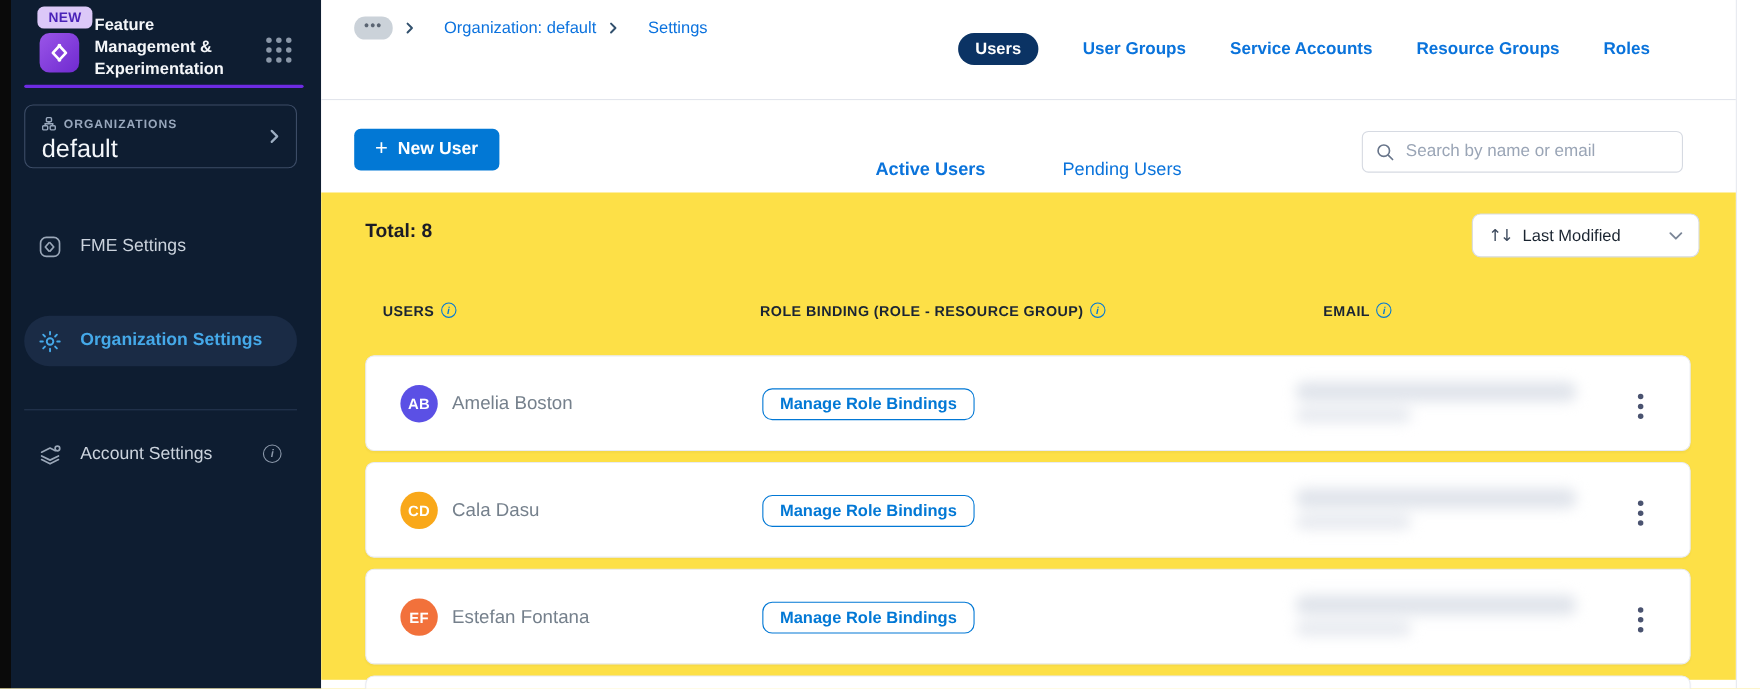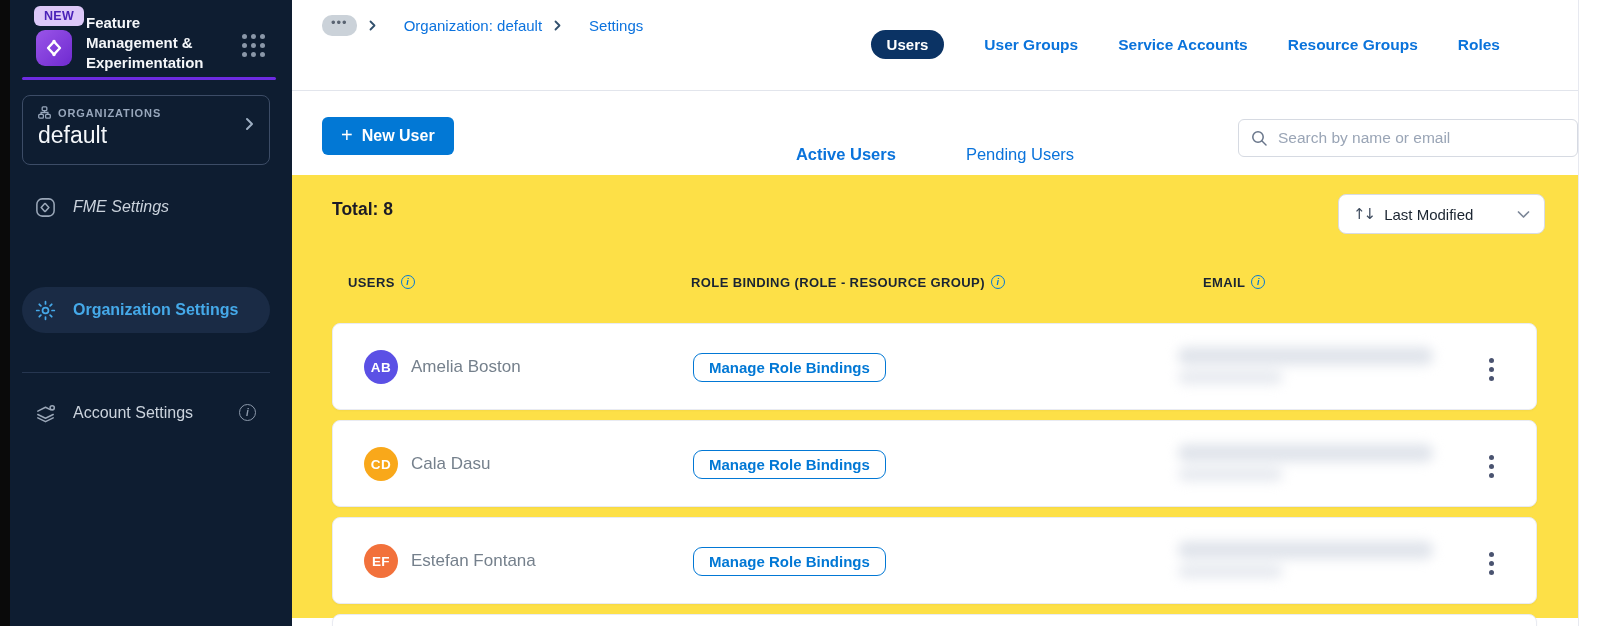--- a/index.html
+++ b/index.html
@@ -16,21 +16,21 @@
                font-size:12.5px; font-weight:bold; padding:3px 10px; border-radius:6px; letter-spacing:.3px; }
   .logo { position:absolute; left:26px; top:30px; width:36px; height:36px; border-radius:9px;
           background:linear-gradient(135deg,#9a55e8,#6f2ad0); display:flex; align-items:center; justify-content:center; }
   .app-title { position:absolute; left:76px; top:13px; width:128px; color:#f4f6f9;
                font-size:15px; line-height:20px; font-weight:bold; }
   .grid-icon { position:absolute; left:232px; top:34px; display:grid; grid-template-columns:repeat(3,5px);
                gap:4px; cursor:pointer; }
   .grid-icon i { width:5px; height:5px; border-radius:50%; background:#8a97a8; }
   .purple-rule { position:absolute; left:12px; top:77px; width:254px; height:3px; background:#6d2be2; border-radius:2px; }
 
-  .org-box { position:absolute; left:12px; top:95px; width:248px; height:70px;
+  .org-box { position:absolute; left:12px; top:95px; width:248px; height:58px;
              border:1px solid #3c4c66; border-radius:8px; cursor:pointer;text-align:right; }
   .org-label-row { position:absolute; left:15px; top:10px; display:flex; align-items:center; gap:7px;
                    color:#98a7bc; font-size:11px; font-weight:bold; letter-spacing:.9px; }
   .org-value { position:absolute; left:15px; top:26px; color:#f4f7fa; font-size:23px; }
   .org-chevron { position:absolute; right:13px; top:20px; }
 
   .side-item { position:absolute; left:12px; width:248px; height:46px; display:flex; align-items:center;
                gap:16px; padding-left:12px; color:#cbd3dd; font-size:16px; cursor:pointer; border-radius:6px; }
   .side-item .lbl { white-space:nowrap; }
   .side-item.active { background:#1a2b45; color:#45a9e9; font-weight:bold; }
@@ -59,21 +59,21 @@
   .new-user-btn { position:absolute; left:30px; top:117px; height:38px; background:#0278d5; color:#fff;
                   border:none; border-radius:6px; font-family:inherit; font-size:16px; font-weight:bold;
                   display:flex; align-items:center; gap:9px; padding:0 19px; cursor:pointer; }
   .new-user-btn .plus { font-size:20px; font-weight:normal; margin-top:-2px; }
 
   .tabs { position:absolute; top:143px; left:0; width:1286px; display:flex; justify-content:center; gap:6px; }
   .tab { color:#0a73db; font-size:16.5px; line-height:22px; padding:0 32px 14px;
          border-bottom:3px solid transparent; cursor:pointer; white-space:nowrap; }
   .tab.active { border-bottom-color:#0278d5; font-weight:bold; }
 
-  .search-box { position:absolute; left:946px; top:119px; width:340px; height:38px; background:#fff;
+  .search-box { position:absolute; left:946px; top:119px; width:292px; height:38px; background:#fff;
                 border:1px solid #d6dae2; border-radius:6px; display:flex; align-items:center; padding:0 12px; }
   .search-box input { border:none; outline:none; flex:1; margin-left:10px; font-family:inherit;
                       font-size:15.5px; color:#33404f; background:transparent; }
   .search-box input::placeholder { color:#9aa5b6; }
 
   
   .content { position:absolute; left:0; top:175px; width:1286px; height:443px; background:#fde047;padding-left:27px; }
   .total { position:absolute; left:40px; top:24px; font-size:17.5px; font-weight:bold; color:#1b1b26; }
   .sort-box { position:absolute; left:1046px; top:19px; width:207px; height:40px; background:#fff;
               border:1px solid #d8dbe3; border-radius:8px; display:flex; align-items:center;
@@ -152,21 +152,21 @@
         <span>ORGANIZATIONS</span>
       </div>
       <div class="org-value">default</div>
       <span class="org-chevron">
         <svg width="14" height="16" viewBox="0 0 14 16" fill="none" stroke="#9daec2" stroke-width="2" stroke-linecap="round" stroke-linejoin="round">
           <path d="M5 3 L10 8 L5 13"></path>
         </svg>
       </span>
     </div>
 
-    <div class="side-item" style="top:184px;font-style:italic;">
+    <div class="side-item" style="top:201px;">
       <span>
         <svg width="23" height="23" viewBox="0 0 24 24" fill="none" stroke="#9aa7b8" stroke-width="1.6" stroke-linecap="round" stroke-linejoin="round">
           <rect x="3" y="3" width="18" height="18" rx="5.5"></rect>
           <path d="M11 8 L7.5 12 L11 16"></path>
             <path d="M12 8 L15.5 12 L12 16"></path>
         </svg>
       </span>
       <span class="lbl">FME Settings</span>
     </div>
 

